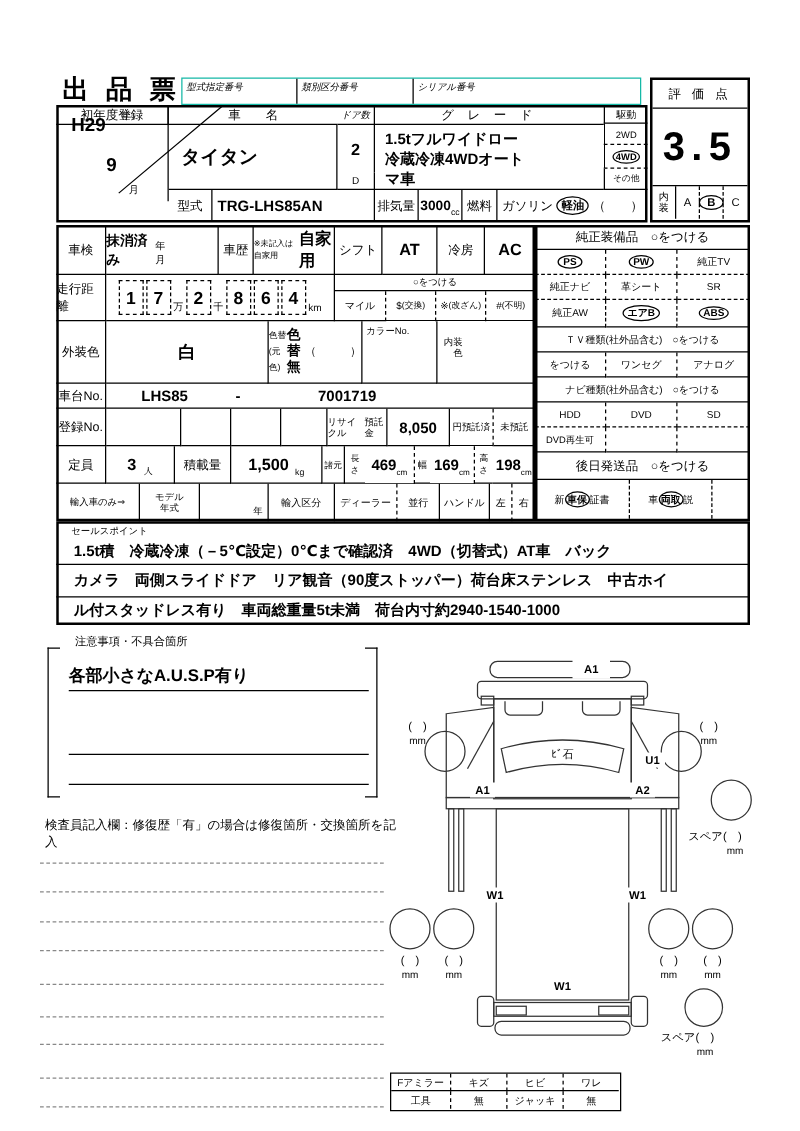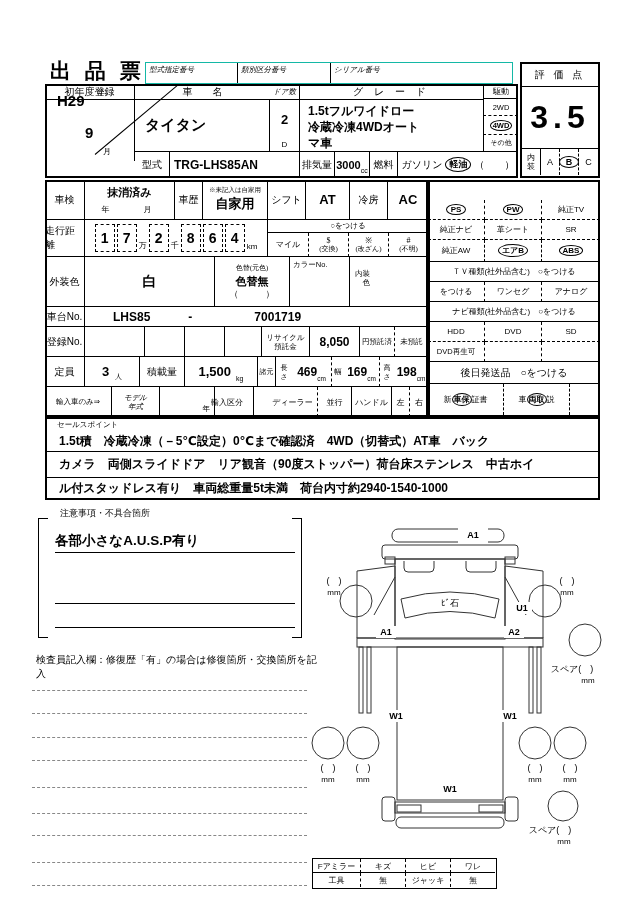--- a/index.html
+++ b/index.html
@@ -1,21 +1,21 @@
 <!DOCTYPE html>
 <html><head>
 <meta charset="utf-8">
 <style>
   html,body{margin:0;padding:0;background:#fff;}
   .sheet{position:relative;width:640px;height:905px;background:#fff;color:#000;
          font-family:"Liberation Sans","DejaVu Sans",sans-serif;overflow:hidden;}
   .abs{position:absolute;box-sizing:border-box;}
   .flex{display:flex;align-items:center;justify-content:center;}
   .fs{justify-content:flex-start;}
-  .fcol{flex-direction:column;font-family:Liberation Serif, serif;}
+  .fcol{}
   .b1{border:1px solid #14b8a6;font-style:italic;}
   .b2{border:2px solid #000;}
   .bt{border-top:1px solid #000;}
   .bb{border-bottom:1px solid #000;}
   .br{border-right:1px solid #000;}
   .bl{border-left:1px solid #000;}
   .brd{border-right:1px dashed #000;}
   .bbd{border-bottom:1px dashed #000;}
   .bld{border-left:1px dashed #000;}
   .f65{font-size:6.5px;}.f7{font-size:7px;}.f75{font-size:7.5px;}.f8{font-size:8px;}
@@ -201,34 +201,35 @@
   </div>
   <div class="abs bb flex" style="left:380px;top:357px;width:14px;height:30px;">
     <span class="stk f7" style="width:8px;">高さ</span>
     </div>
   <div class="abs bb flex bold f12" style="left:394px;top:357px;width:34px;height:30px;">
     <span>198</span>
       <span class="f65" style="font-weight:normal;align-self:flex-end;margin-bottom:4px;">cm</span>
   </div>
 
   <div class="abs br flex f75" style="left:45px;top:387px;width:67px;height:30px;">輸入車のみ⇒</div>
-  <div class="abs br flex" style="left:112px;top:387px;width:48px;height:30px;font-style:italic;">
+  <div class="abs br flex" style="left:112px;top:387px;width:48px;height:30px;">
     <span class="stk f75" style="width:26px;">モデル年式</span>
     </div>
   <div class="abs br" style="left:160px;top:387px;width:55px;height:30px;">
     <span class="abs f75" style="right:4px;bottom:3px;">年</span>
     </div>
-  <div class="abs br flex f8" style="left:201px;top:387px;width:53px;height:30px;">輸入区分</div>
+  <div class="abs br flex f8" style="left:215px;top:387px;width:53px;height:30px;">輸入区分</div>
   <div class="abs brd flex f8" style="left:268px;top:387px;width:50px;height:30px;">ディーラー</div>
   <div class="abs br flex f8" style="left:318px;top:387px;width:34px;height:30px;">並行</div>
   <div class="abs br flex f8" style="left:352px;top:387px;width:40px;height:30px;">ハンドル</div>
   <div class="abs brd flex f8" style="left:392px;top:387px;width:18px;height:30px;">左</div>
   <div class="abs flex f8" style="left:410px;top:387px;width:18px;height:30px;">右</div>
 
   <div class="abs b2" style="left:428px;top:180px;width:172px;height:237px;"></div>
+  <div class="abs bb flex f85" style="left:428px;top:180px;width:172px;height:20px;">純正装備品　○をつける</div>
   <div class="abs brd bbd flex" style="left:428px;top:200px;width:57px;height:20px;">
     <span class="circ f8 bold">PS</span>
     </div>
   <div class="abs brd bbd flex" style="left:485px;top:200px;width:57px;height:20px;">
     <span class="circ f8 bold">PW</span>
     </div>
   <div class="abs bbd flex f8" style="left:542px;top:200px;width:58px;height:20px;">純正TV</div>
   <div class="abs brd bbd flex f8" style="left:428px;top:220px;width:57px;height:20px;">純正ナビ</div>
   <div class="abs brd bbd flex f8" style="left:485px;top:220px;width:57px;height:20px;">革シート</div>
   <div class="abs bbd flex f8" style="left:542px;top:220px;width:58px;height:20px;">SR</div>

